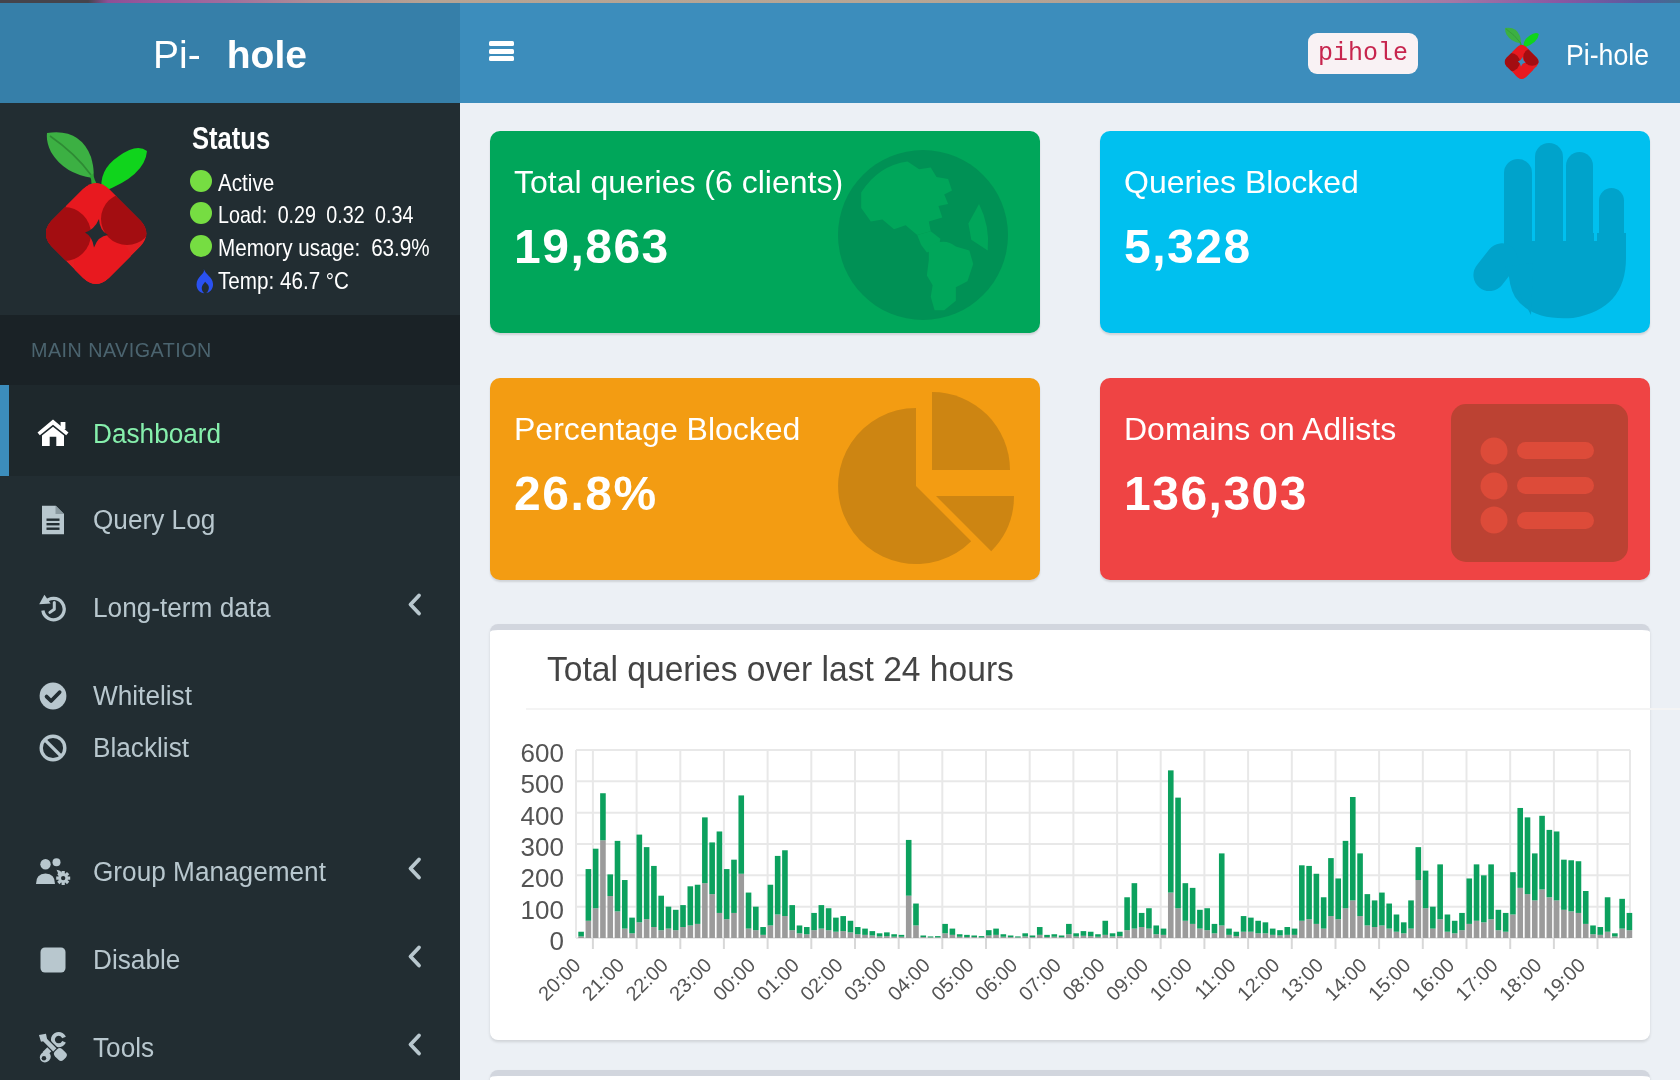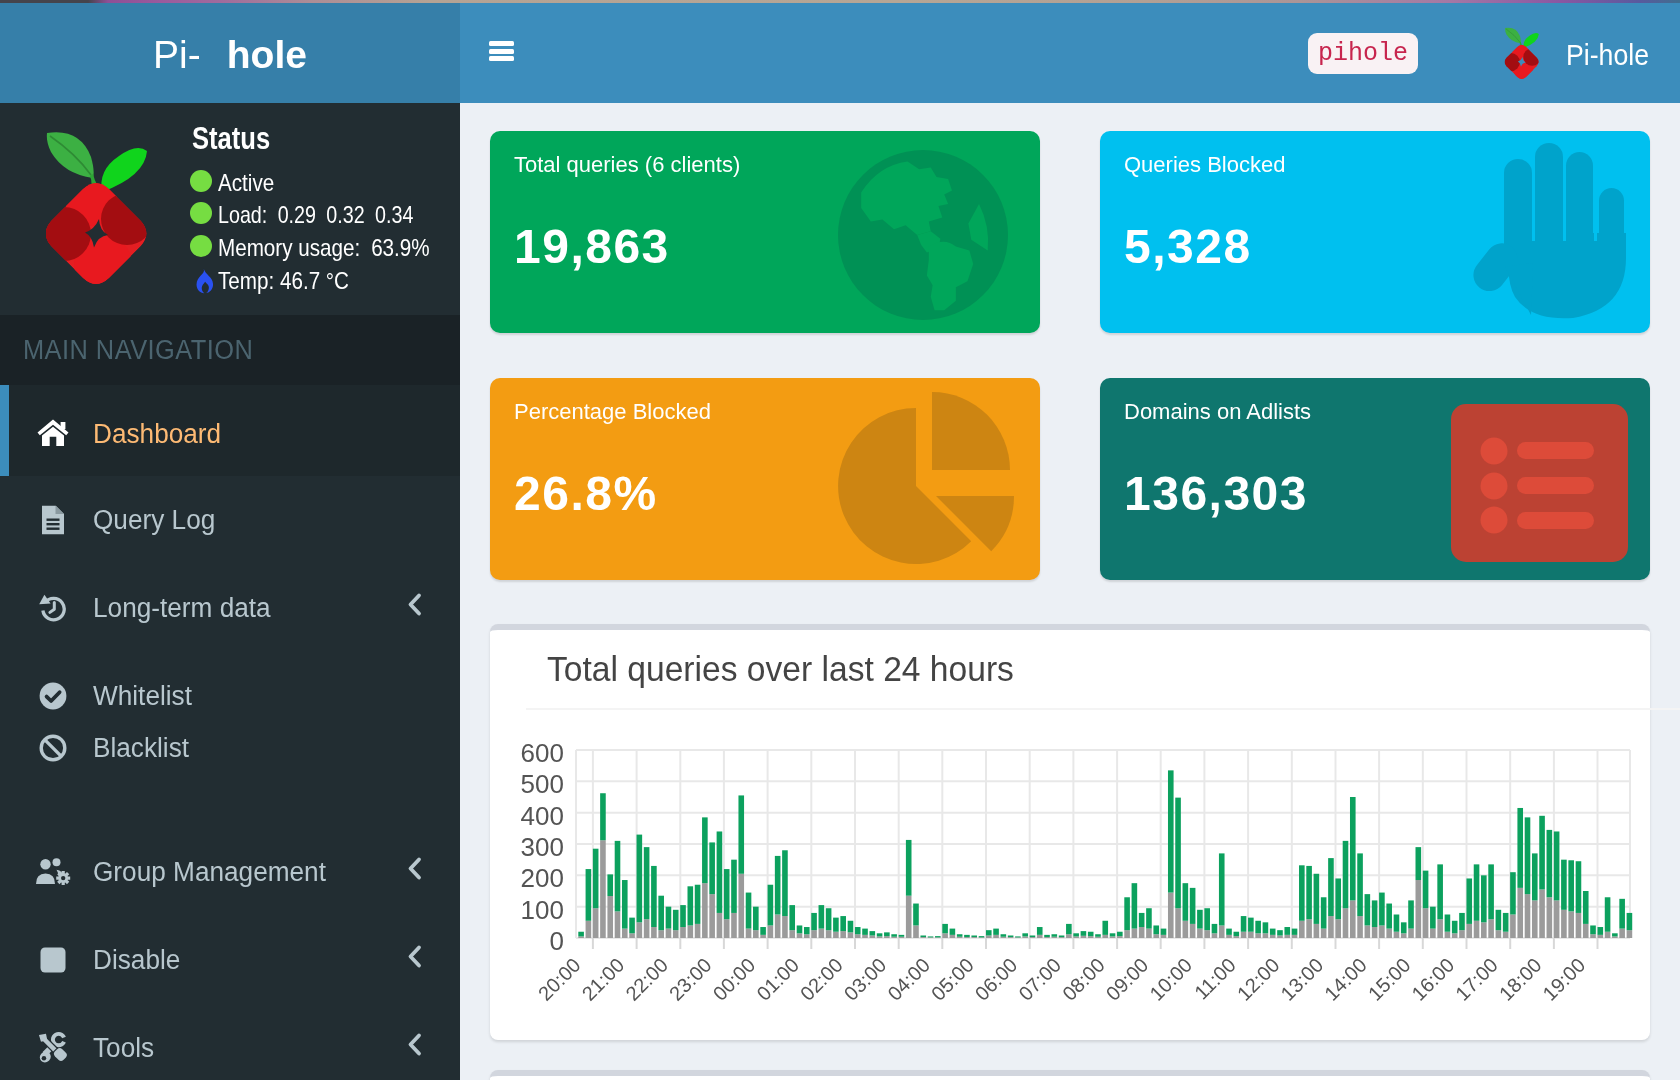--- a/index.html
+++ b/index.html
@@ -21,30 +21,30 @@
 #minirasp { position:absolute; left:1042px; top:24px; }
 #navph { position:absolute; left:1106px; top:36px; font-size:29px; color:#fff; transform:scaleX(.92); transform-origin:left; }
 #sidebar { position:absolute; top:103px; left:0; width:460px; height:977px; background:#222d32; }
 #bigrasp { position:absolute; left:46px; top:27px; }
 .sth { position:absolute; left:192px; top:17px; color:#fff; font-size:32px; font-weight:700;
   transform:scaleX(.80); transform-origin:left; }
 .sti { position:absolute; left:218px; color:#fff; font-size:24px; white-space:pre;
   transform:scaleX(.86); transform-origin:left; }
 .stic { position:absolute; left:190px; width:22px; height:22px; border-radius:50%; background:#76dd42; }
 #navhead { position:absolute; top:212px; left:0; width:460px; height:70px; background:#1a2226;
-  color:#4b646f; font-size:27px; line-height:70px; padding-left:23px; letter-spacing:.5px;text-decoration:underline; }
+  color:#4b646f; font-size:21px; line-height:70px; padding-left:31px; letter-spacing:.5px;text-decoration:underline; }
 .mi { position:absolute; left:0; width:460px; height:88px; color:#b8c7ce; }
 .mi .txt { position:absolute; left:93px; top:calc(50% + 3px); transform:translateY(-50%) scaleX(.97); transform-origin:left; font-size:27px; }
-.mi.active { background:#1e282c; color:#fdba74; height:91px;padding-left:28px; }
+.mi.active { background:#1e282c; color:#86efac; height:91px;padding-left:28px; }
 .mi.active .blue { position:absolute; left:0; top:0; width:9px; height:91px; background:#3c8dbc; }
 .mi svg.ic { position:absolute; left:53px; top:calc(50% + 2.5px); transform:translate(-50%,-50%); }
 .mi svg.ch { position:absolute; left:406px; top:50%; transform:translateY(-50%); }
 .sb { position:absolute; width:550px; height:202px; border-radius:10px;
   box-shadow:0 2px 2px rgba(0,0,0,.12); overflow:hidden; color:#fff; }
-.sb .ti { position:absolute; left:24px; top:21px; font-size:22px; }
+.sb .ti { position:absolute; left:24px; top:33px; font-size:32px; }
 .sb .num { position:absolute; left:24px; top:88px; font-size:48px; font-weight:700; letter-spacing:1.5px; }
 #box-chart { position:absolute; left:490px; top:624px; width:1160px; height:416px;
   background:#fff; border-top:6px solid #d2d6de; border-radius:8px;
   box-shadow:0 2px 3px rgba(0,0,0,.12); }
 #box-chart .bt { position:absolute; left:21px; top:19px; font-size:35px; color:#444;
   transform:scaleX(.96); transform-origin:left; }
 #box-chart .hdr { position:absolute; left:0; top:0; width:1160px; height:80px; border-bottom:2px solid #f4f4f4;margin-left:36px; }
 #box-bottom { position:absolute; left:490px; top:1070px; width:1160px; height:30px;
   background:#fff; border-top:6px solid #d2d6de; border-radius:8px 8px 0 0;
   box-shadow:0 2px 3px rgba(0,0,0,.12); }
@@ -240,21 +240,21 @@
   <svg class="abs" style="right:14px;top:14px" width="190" height="180" viewBox="0 0 190 180">
 <g fill="#cd8512">
 <path d="M80 16 A78 78 0 1 0 135.2 149.2 L80 94 Z"></path>
 <path d="M96 78 L96 0 A78 78 0 0 1 174 78 Z"></path>
 <path d="M100 104 L178 104 A78 78 0 0 1 155.2 159.2 Z"></path>
 </g>
 </svg>
   <div class="ti">Percentage Blocked</div>
   <div class="num">26.8%</div>
 </div>
-<div class="sb" style="left:1100px;top:378px;background:#0f766e">
+<div class="sb" style="left:1100px;top:378px;background:#ef4444">
   <svg class="abs" style="right:22px;top:26px" width="177" height="158" viewBox="0 0 177 158">
 <rect x="0" y="0" width="177" height="158" rx="15" fill="#bc4233"></rect>
 <g fill="#dd4b39">
 <circle cx="43" cy="47" r="13.5"></circle>
 <circle cx="43" cy="82" r="13.5"></circle>
 <circle cx="43" cy="116" r="13.5"></circle>
 <rect x="66" y="38" width="77" height="17" rx="8.5"></rect>
 <rect x="66" y="73" width="77" height="17" rx="8.5"></rect>
 <rect x="66" y="108" width="77" height="17" rx="8.5"></rect>
 </g>

